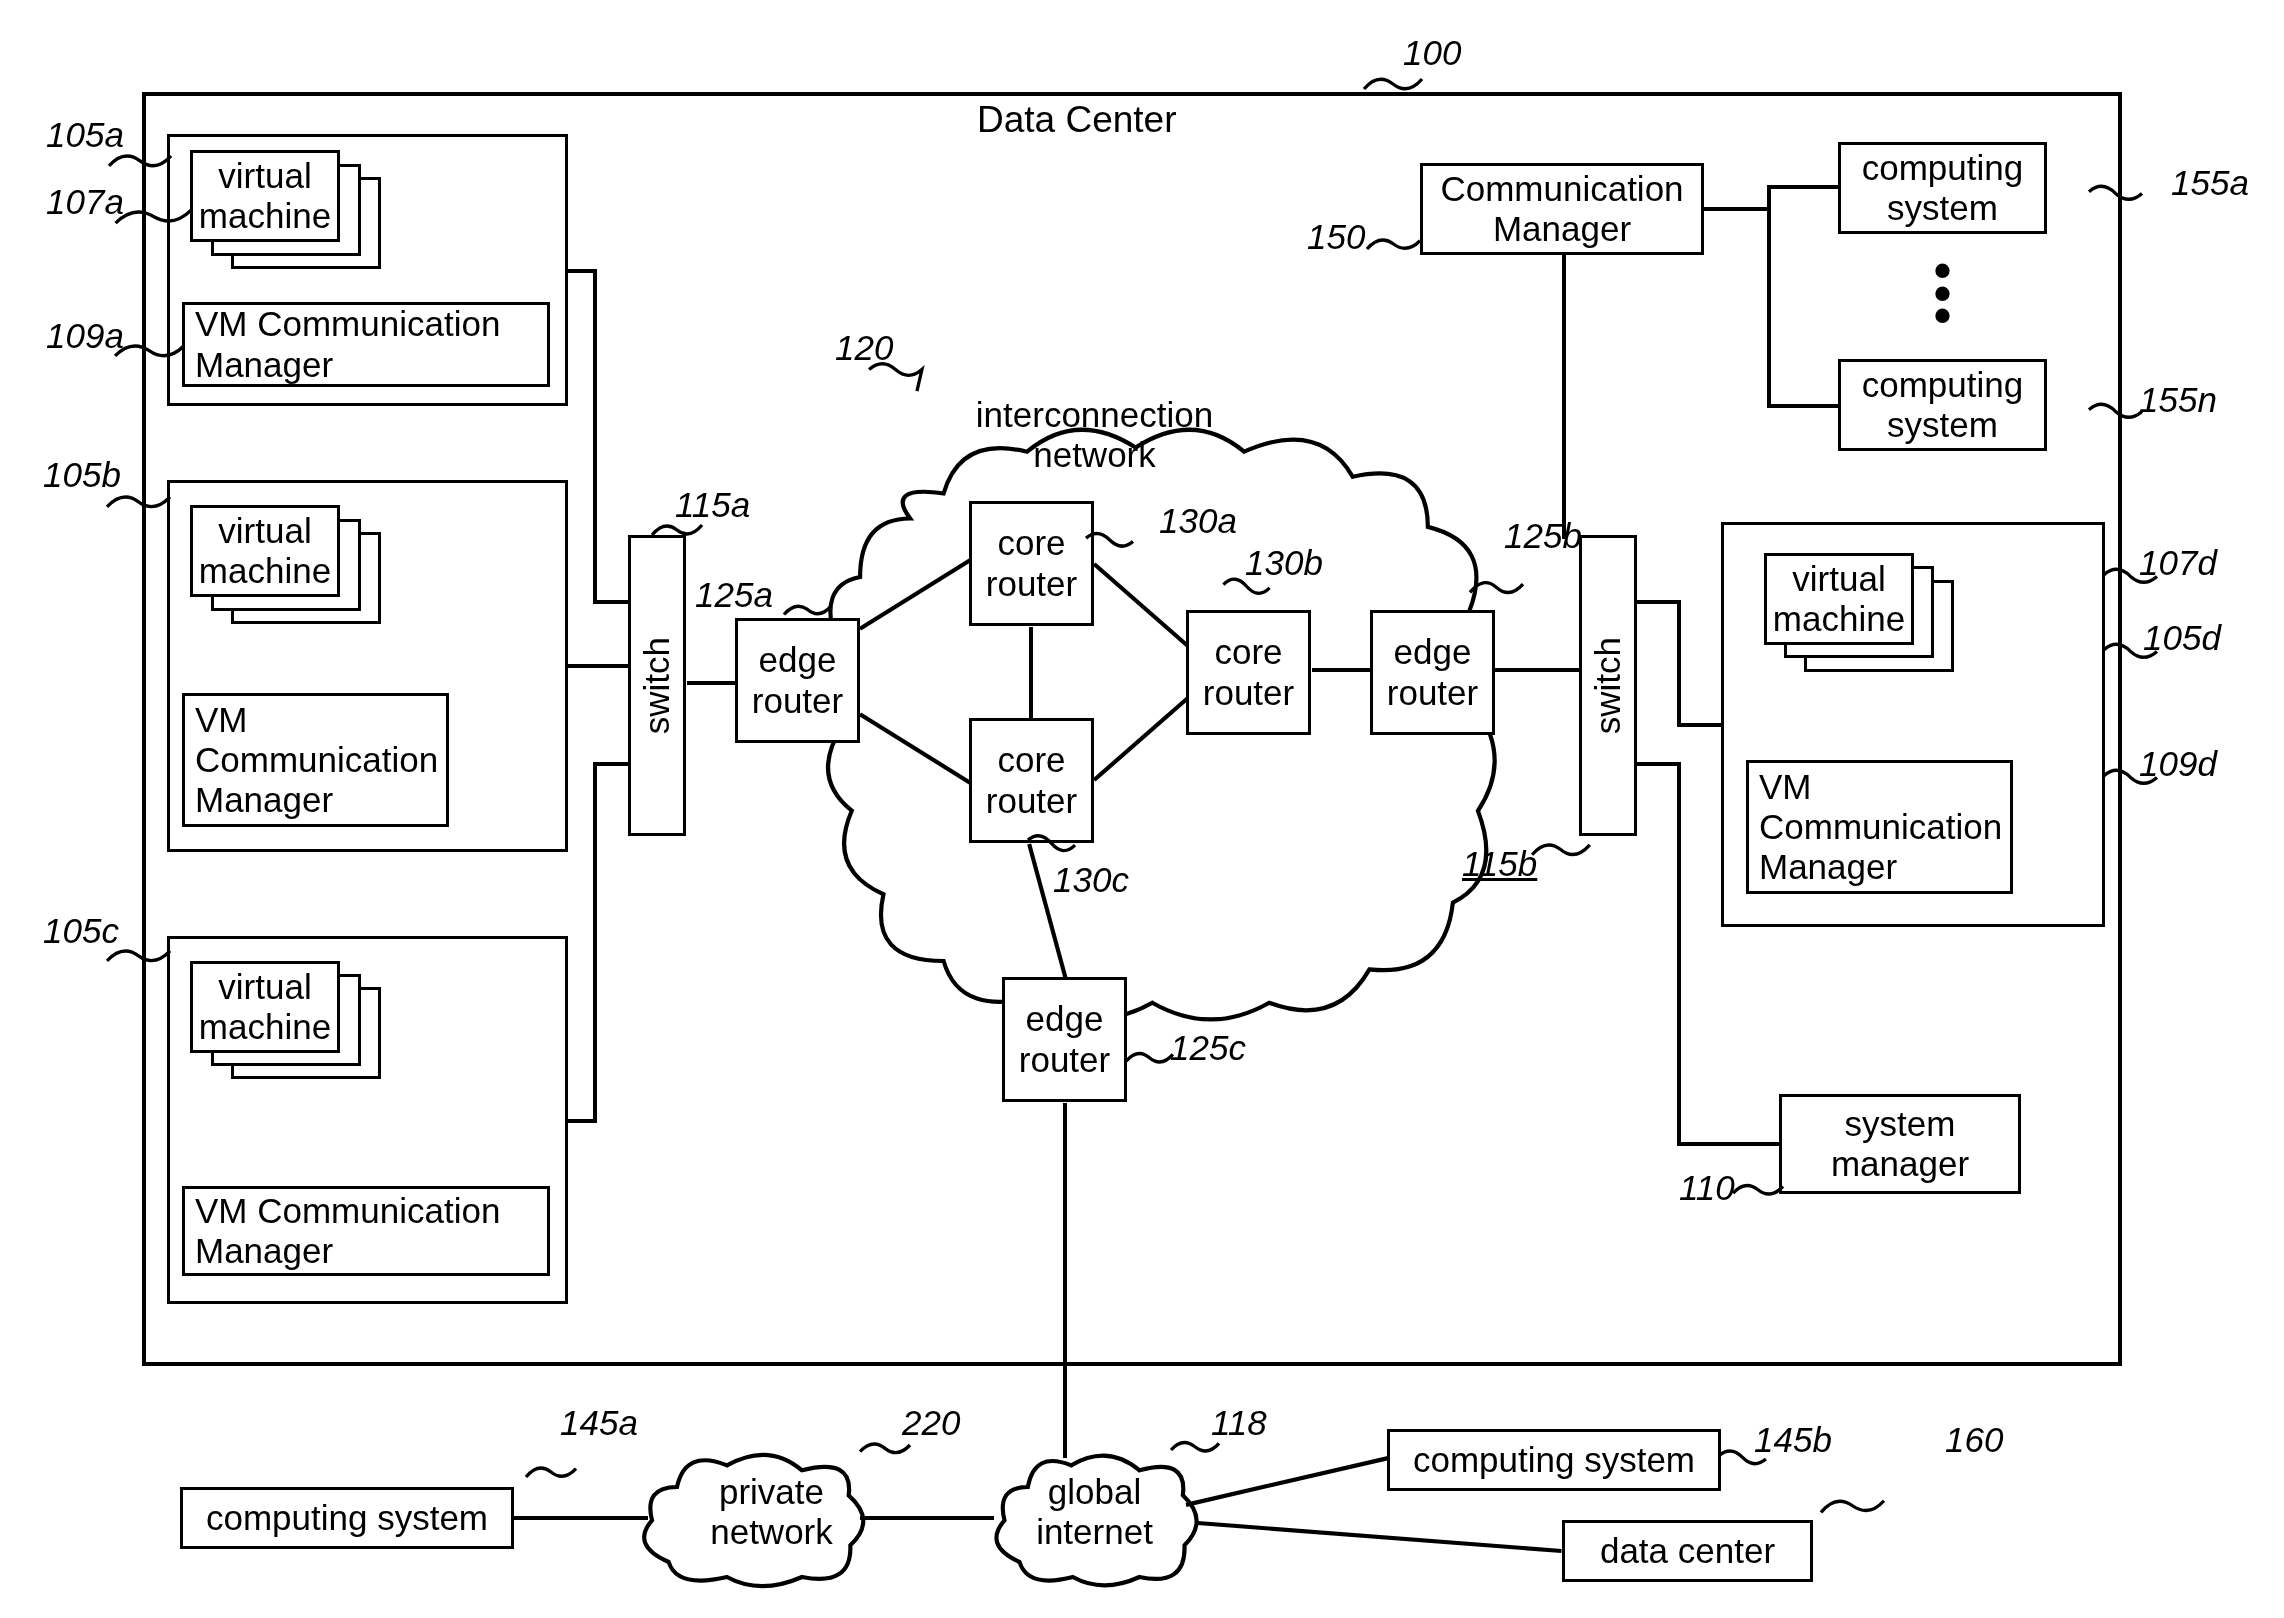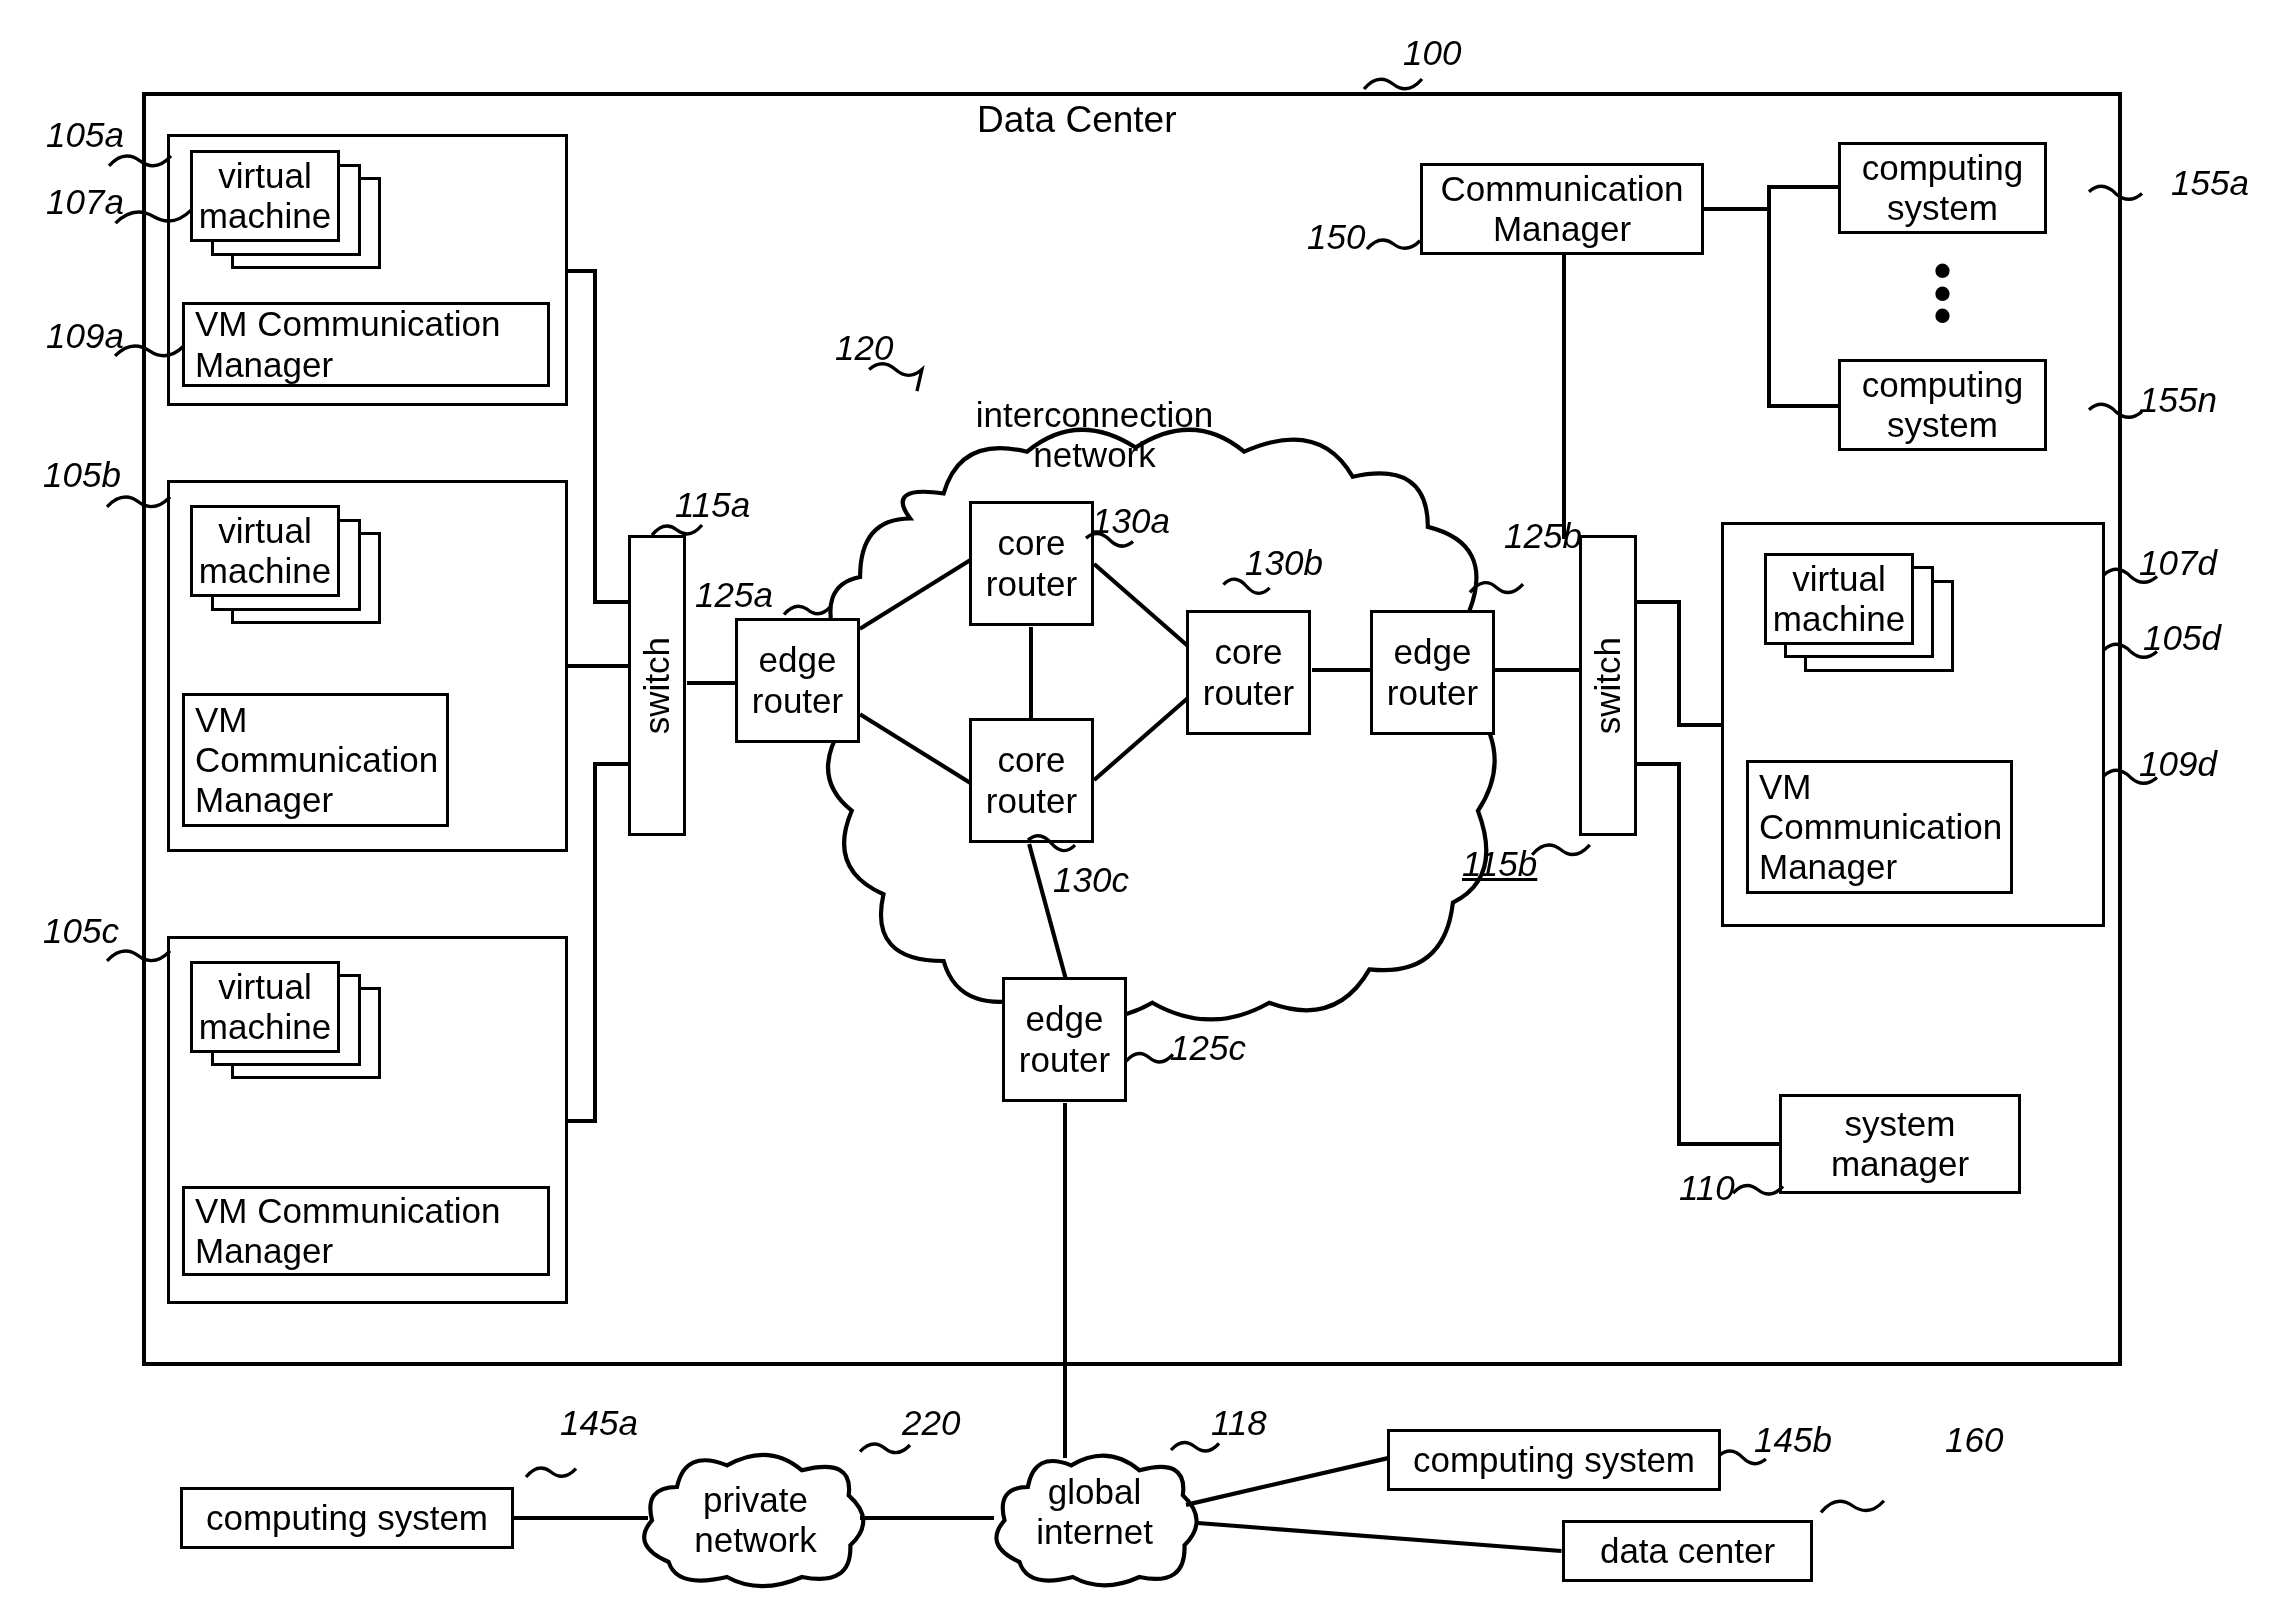--- a/index.html
+++ b/index.html
@@ -182,21 +182,21 @@
 
   <div class="box" style="left:735px; top:618px; width:125px; height:125px; white-space:pre-line;">edge
 router</div>
   <div class="label" style="left:695px; top:575px;">125a</div>
   <svg class="tilde" style="left:784px; top:601px;" width="47" height="22" viewBox="0 0 56 26">
       <path d="M0 16 Q14 0 28 10 Q42 22 56 6" stroke="#000" stroke-width="4" fill="none"></path>
     </svg>
 
   <div class="box" style="left:969px; top:501px; width:125px; height:125px; white-space:pre-line;">core
 router</div>
-  <div class="label" style="left:1092px; top:501px;">130a</div>
+  <div class="label" style="left:1159px; top:501px;">130a</div>
   <svg class="tilde" style="left:1086px; top:533px;" width="47" height="22" viewBox="0 0 56 26">
       <path d="M0 6 Q14 -6 28 8 Q42 22 56 10" stroke="#000" stroke-width="4" fill="none"></path>
     </svg>
 
   <div class="box" style="left:969px; top:718px; width:125px; height:125px; white-space:pre-line;">core
 router</div>
   <div class="label" style="left:1053px; top:860px;">130c</div>
   <svg class="tilde" style="left:1028px; top:835px;" width="47" height="27" viewBox="0 0 56 32">
       <path d="M0 6 Q14 -6 28 10 Q42 26 56 12" stroke="#000" stroke-width="4" fill="none"></path>
     </svg>
@@ -321,21 +321,21 @@
 
   <div class="line" style="left:1637px; top:762px; width:43px; height:4.2px;"></div>
   <div class="line" style="left:1677px; top:762px; width:4.2px; height:384px;"></div>
   <div class="line" style="left:1677px; top:1142px; width:104px; height:4.2px;"></div>
 
   <div class="line" style="left:1063px; top:1103px; width:4.2px; height:355px;"></div>
 
   <svg class="cloud" style="left:635px; top:1437px;" width="234" height="150" viewBox="0 0 280 180">
     <path d="M 50 60 Q 10 60 20 100 Q -6 130 40 150 Q 50 182 110 168 Q 150 190 200 168 Q 260 180 258 130 Q 290 100 256 70 Q 262 24 200 40 Q 160 6 110 34 Q 60 14 50 60 Z" stroke="#000" stroke-width="5" fill="#fff"></path>
   </svg>
-  <div class="nobox" style="left:672px; top:1470px; width:167px; height:84px; white-space:pre-line; background:transparent;margin-top:8px;">private
+  <div class="nobox" style="left:688px; top:1470px; width:167px; height:84px; white-space:pre-line; background:transparent;">private
 network</div>
   <div class="label" style="left:902px; top:1403px;">220</div>
   <svg class="tilde" style="left:860px; top:1435px;" width="50" height="25" viewBox="0 0 60 30">
       <path d="M0 20 Q15 4 30 16 Q45 28 60 12" stroke="#000" stroke-width="4" fill="none"></path>
     </svg>
 
   <svg class="cloud" style="left:986px; top:1437px;" width="217" height="150" viewBox="0 0 260 180">
     <path d="M 50 60 Q 12 60 22 100 Q -4 130 40 150 Q 50 182 104 168 Q 140 188 184 168 Q 240 180 238 130 Q 268 100 236 70 Q 242 24 184 40 Q 146 8 102 34 Q 58 16 50 60 Z" stroke="#000" stroke-width="5" fill="#fff"></path>
   </svg>
   <div class="nobox" style="left:1015px; top:1470px; width:159px; height:84px; white-space:pre-line; background:transparent;">global

